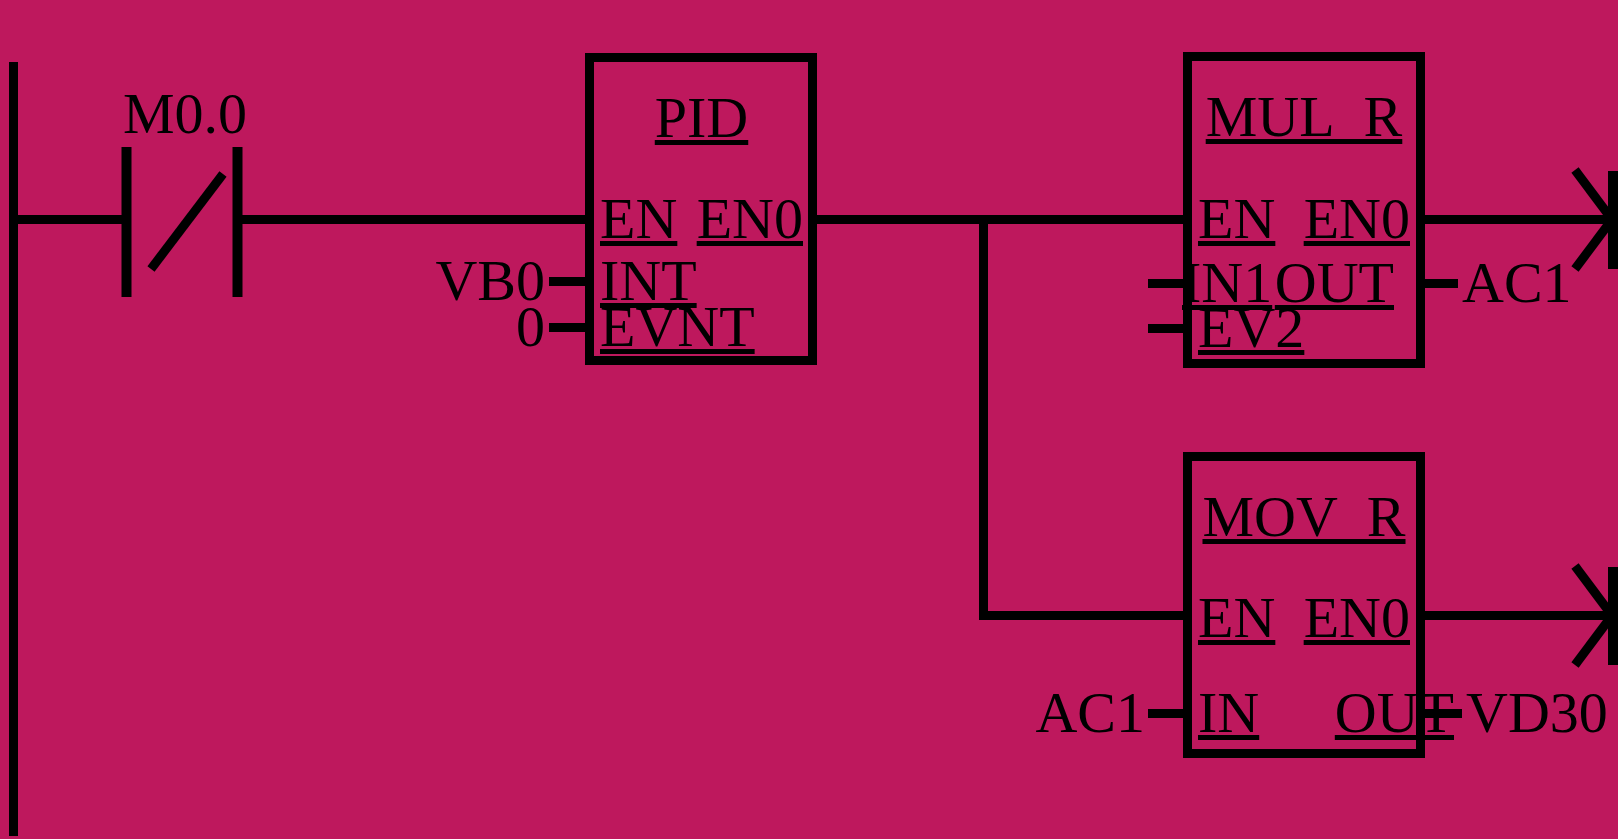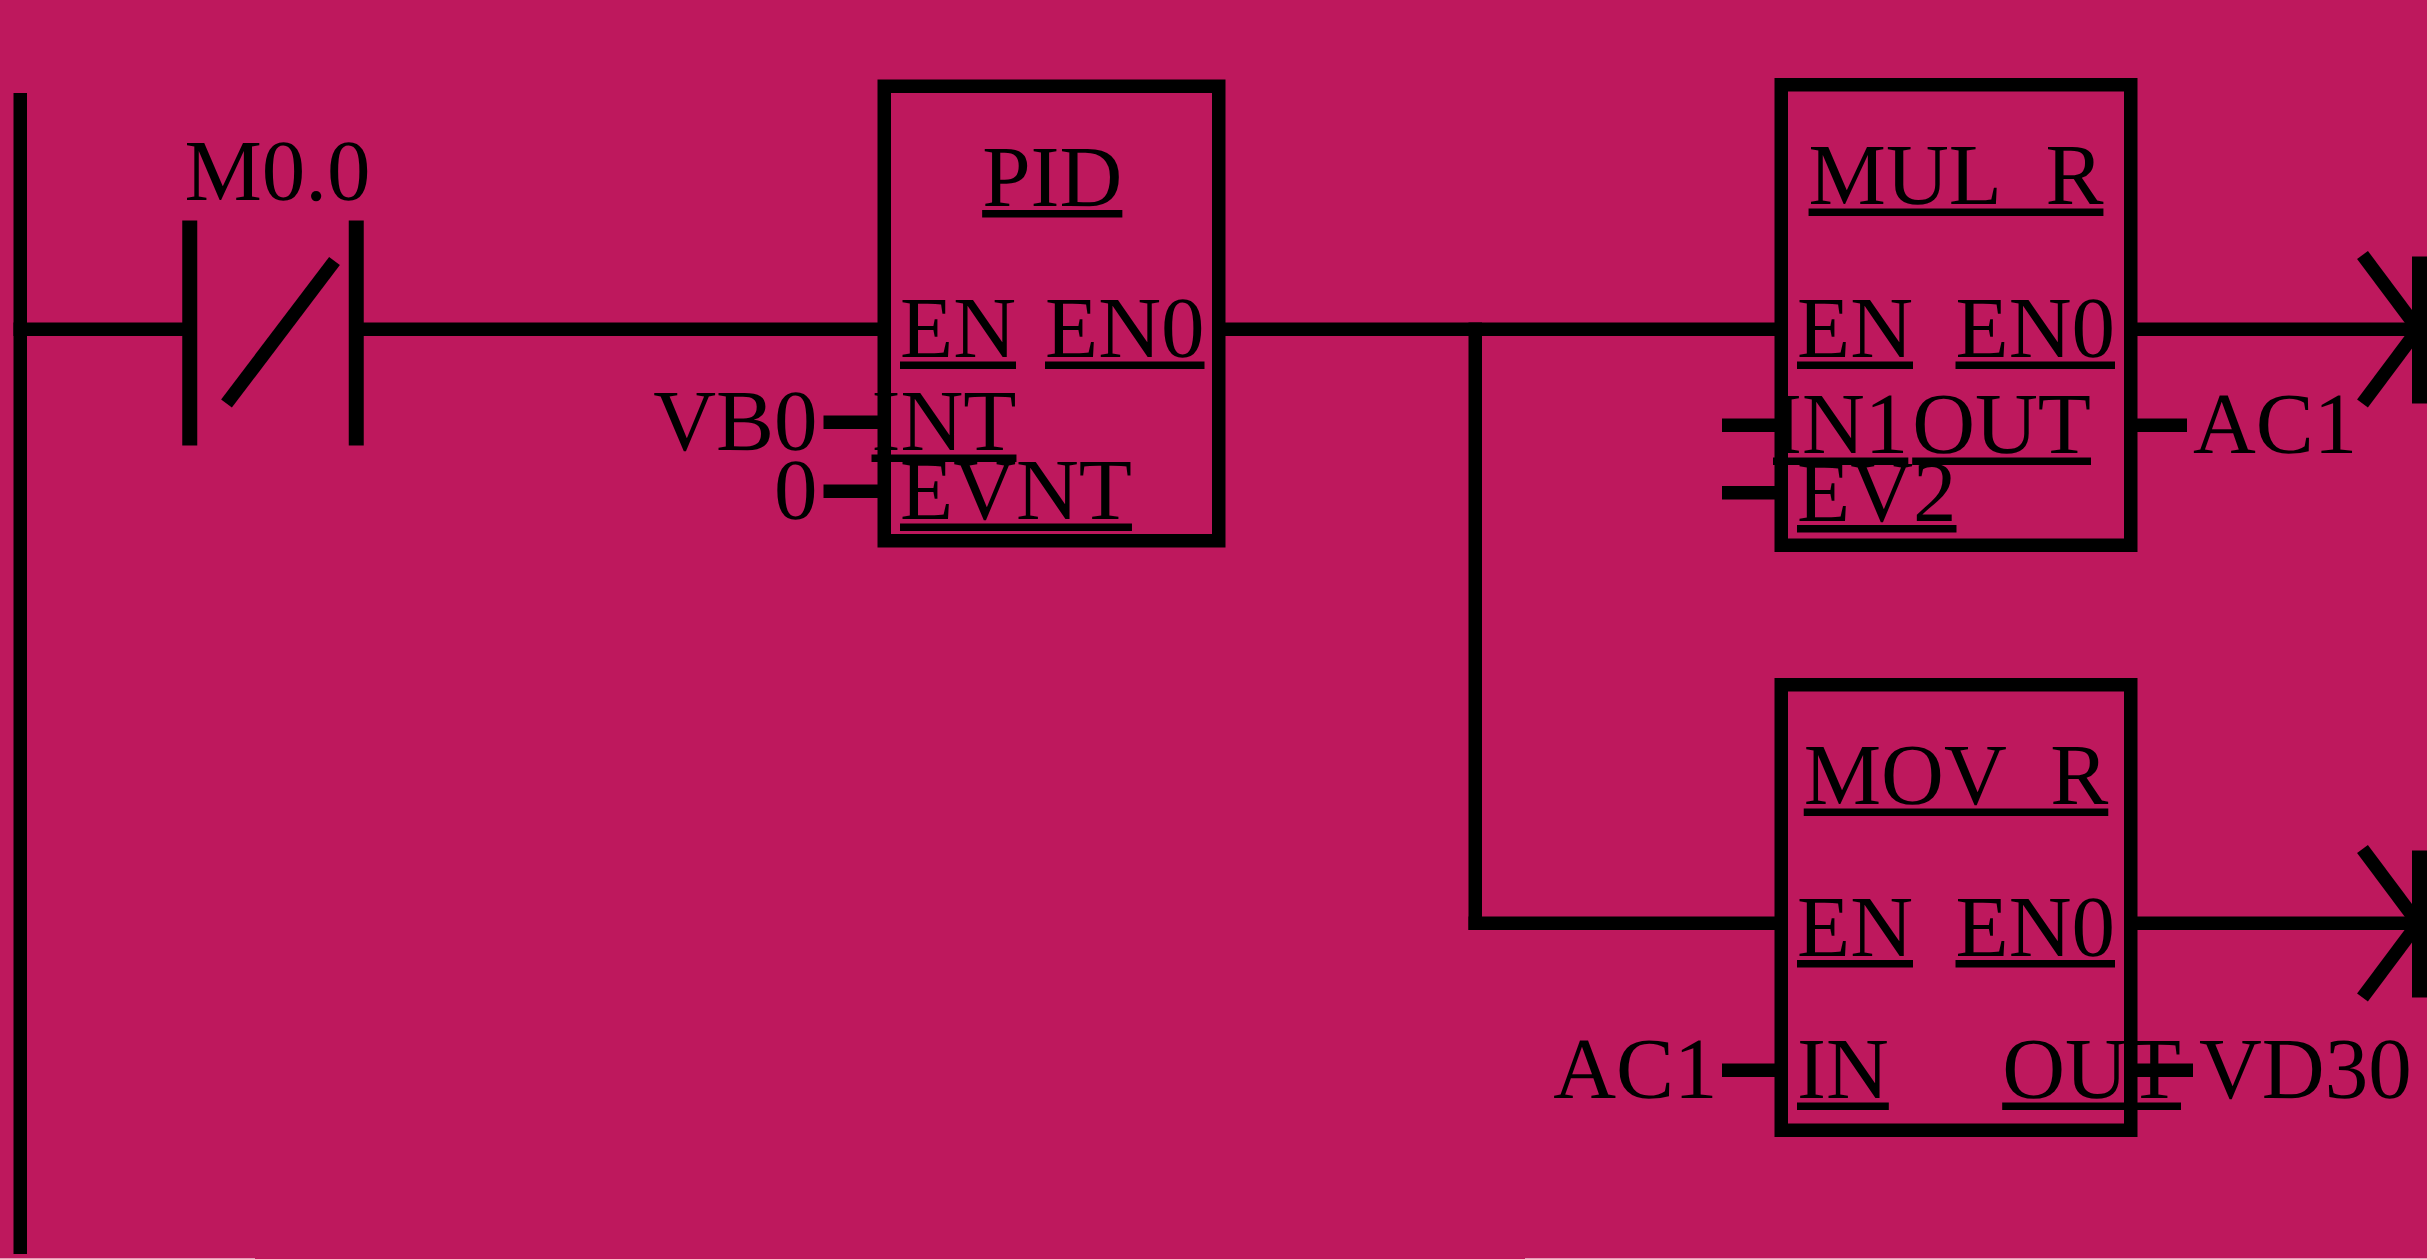--- a/index.html
+++ b/index.html
@@ -77,21 +77,21 @@
     </g>
   </svg>
 
   <div class="lbl center" style="left:60px;top:85px;width:250px;">M0.0</div>
 
   <div class="row center" style="left:594px;top:89px;width:215px;justify-content:center;">PID</div>
   <div class="row" style="left:594px;top:190px;width:215px;">
     <span>EN</span>
     <span>EN0</span>
   </div>
-  <div class="row single" style="left:575px;top:252px;width:215px;">
+  <div class="row single" style="left:594px;top:252px;width:215px;">
     <span>INT</span>
   </div>
   <div class="row single" style="left:594px;top:298px;width:215px;">
     <span>EVNT</span>
   </div>
   <div class="lbl right" style="left:245px;top:252px;width:300px;">VB0</div>
   <div class="lbl right" style="left:245px;top:298px;width:300px;">0</div>
 
   <div class="row center" style="left:1192px;top:88px;width:224px;justify-content:center;">MUL_R</div>
   <div class="row" style="left:1192px;top:190px;width:224px;">

